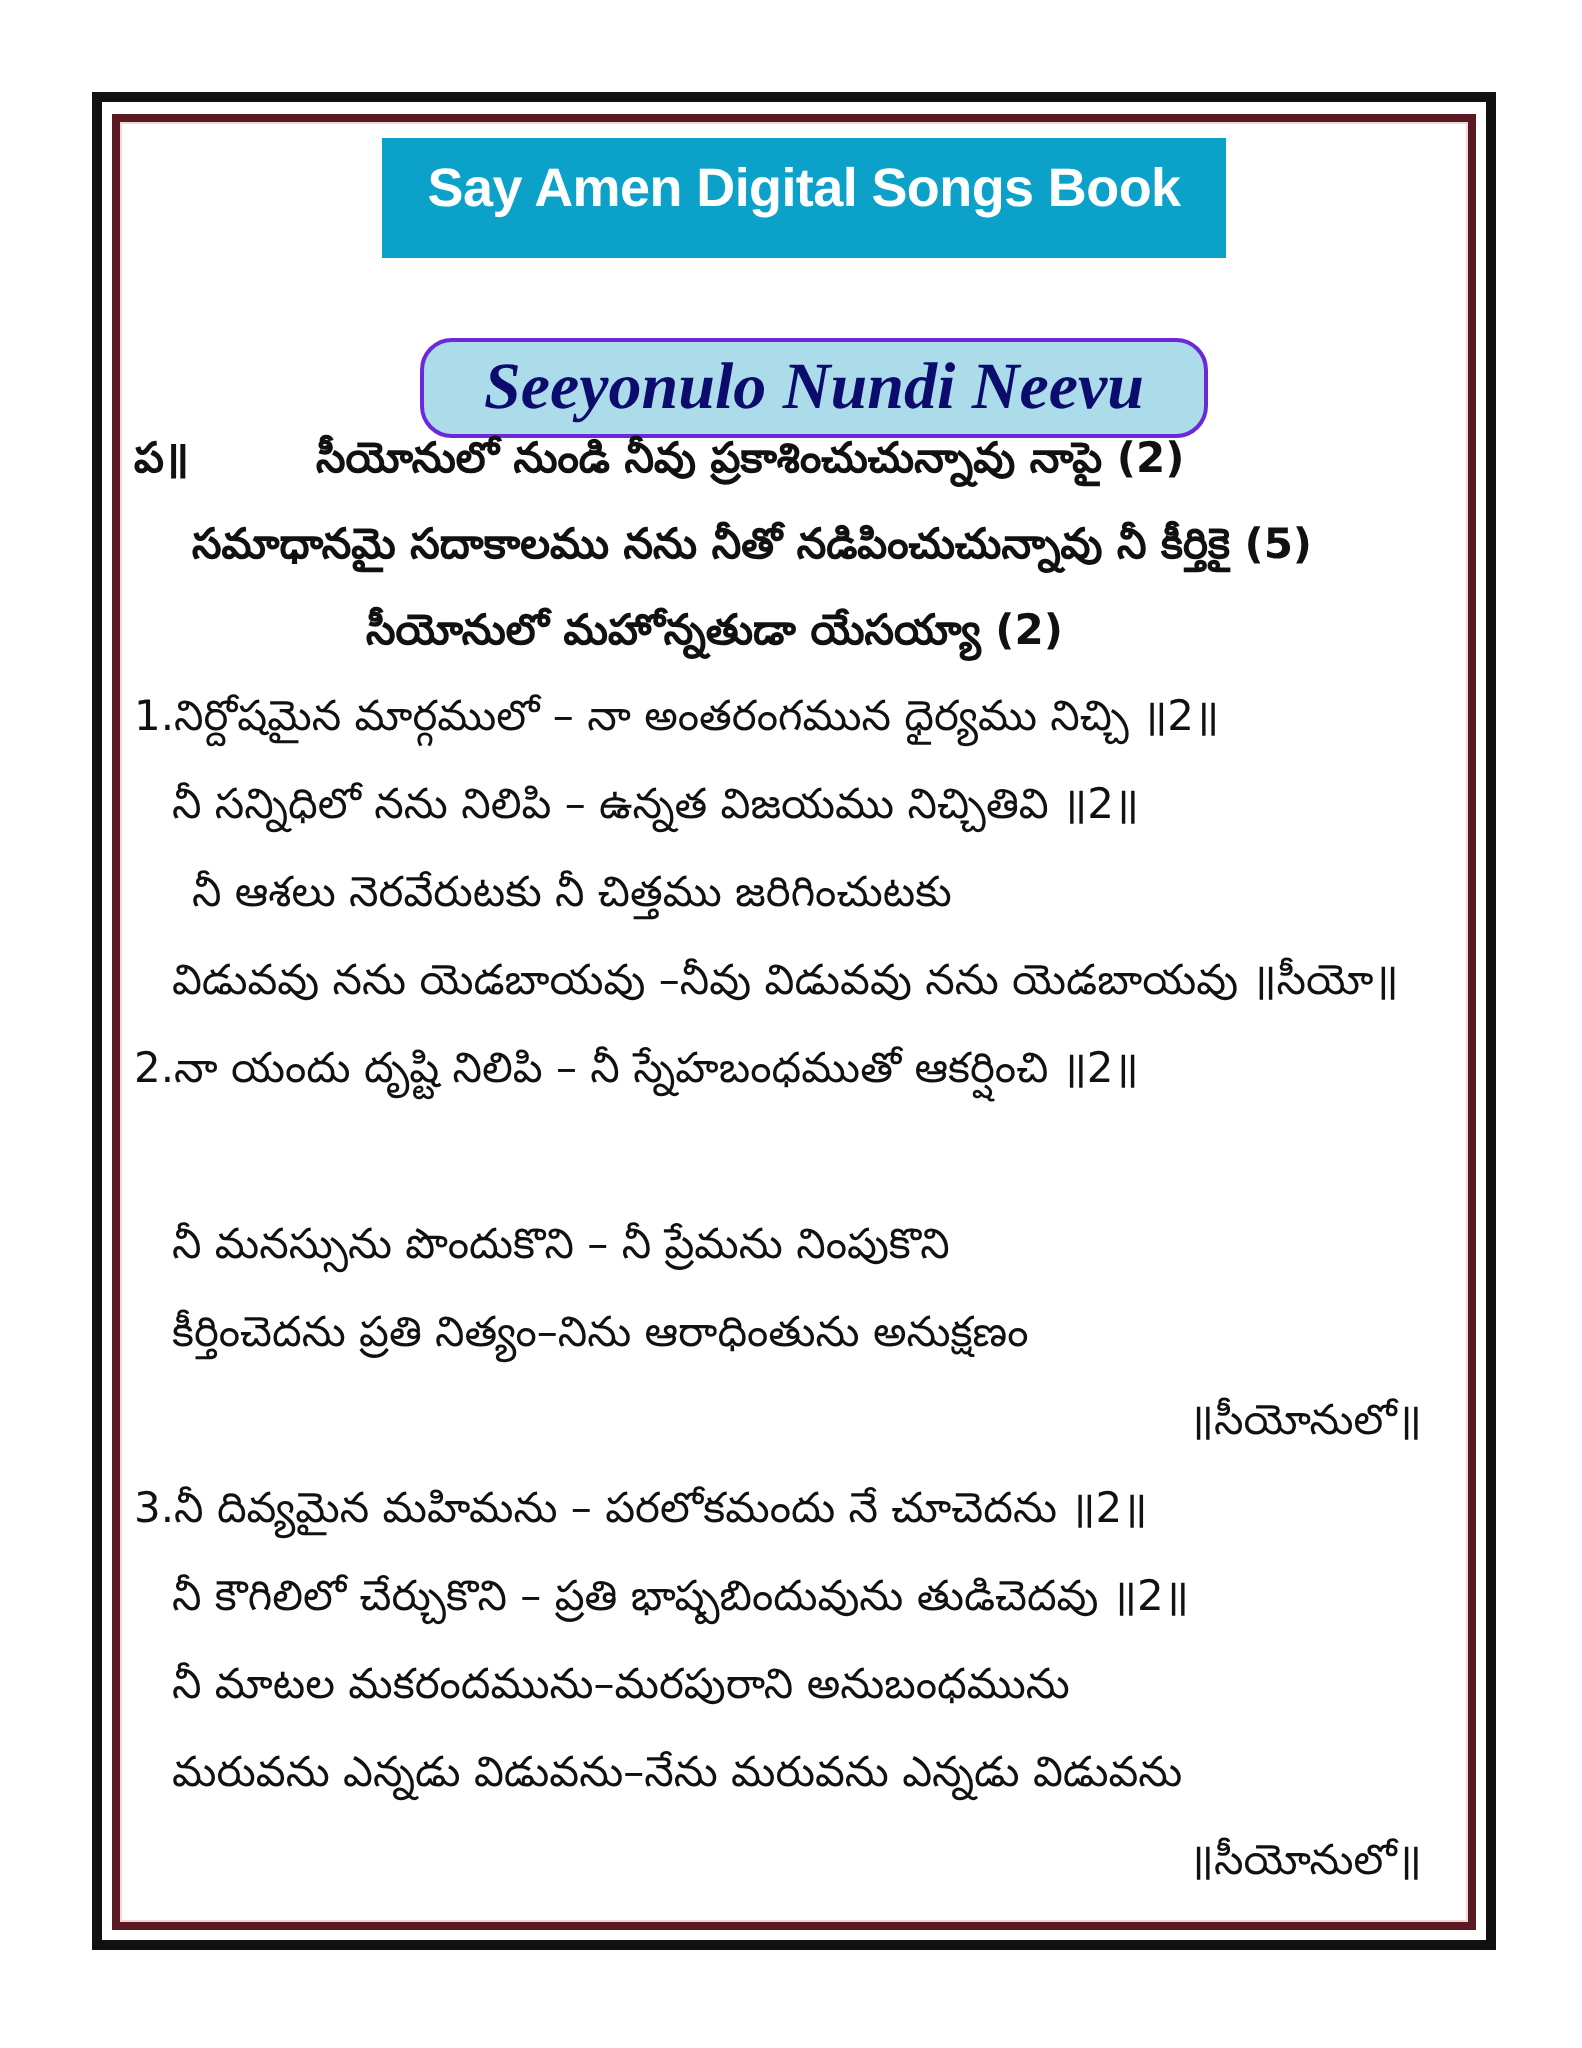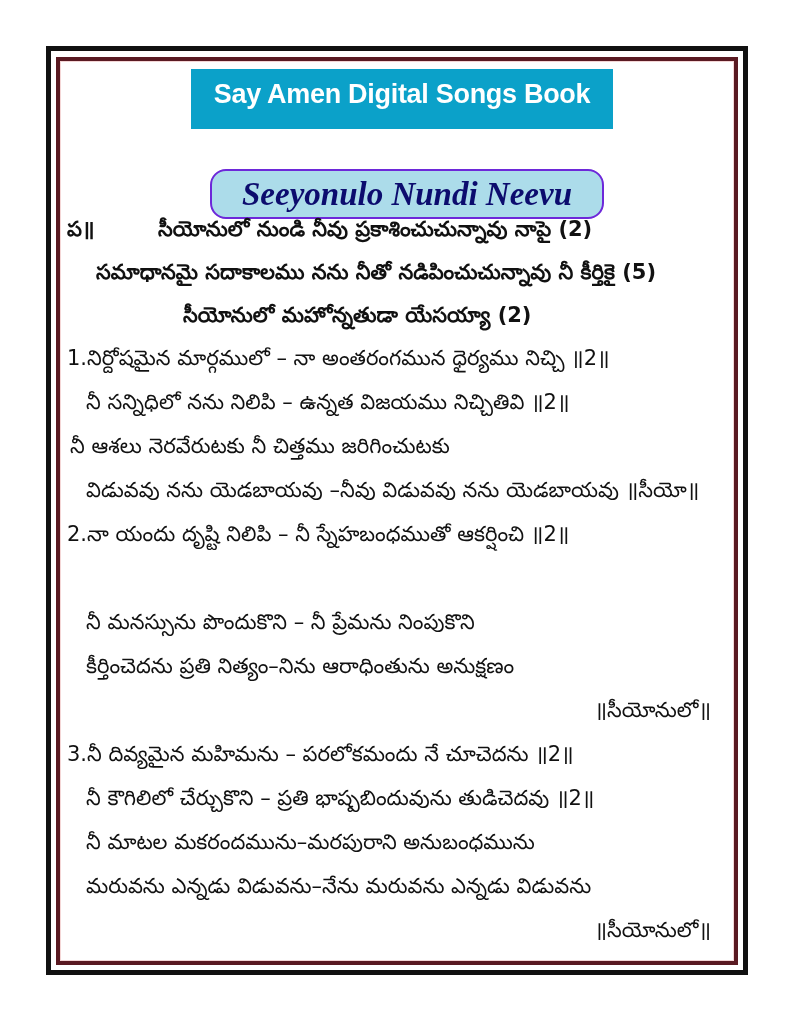--- a/index.html
+++ b/index.html
@@ -24,21 +24,21 @@
 
 <div class="lines">
 
   <div class="ln bold" style="left:67px; top:215px;">ప॥</div>
   <div class="ln bold" style="left:158px; top:215px;">సీయోనులో నుండి నీవు ప్రకాశించుచున్నావు నాపై (2)</div>
   <div class="ln bold" style="left:96px; top:258px;">సమాధానమై సదాకాలము నను నీతో నడిపించుచున్నావు నీ కీర్తికై  (5)</div>
   <div class="ln bold" style="left:183px; top:301px;">సీయోనులో మహోన్నతుడా యేసయ్యా (2)</div>
 
   <div class="ln" style="left:67px; top:344px;">1.నిర్దోషమైన మార్గములో – నా అంతరంగమున ధైర్యము నిచ్చి  ॥2॥</div>
   <div class="ln" style="left:86px; top:388px;">నీ సన్నిధిలో నను నిలిపి – ఉన్నత విజయము నిచ్చితివి  ॥2॥</div>
-  <div class="ln" style="left:70px; top:432px;">నీ ఆశలు నెరవేరుటకు నీ చిత్తము జరిగించుటకు</div>
+  <div class="ln" style="left:96px; top:432px;">నీ ఆశలు నెరవేరుటకు నీ చిత్తము జరిగించుటకు</div>
   <div class="ln" style="left:86px; top:476px;">విడువవు నను యెడబాయవు –నీవు విడువవు నను యెడబాయవు ॥సీయో॥</div>
 
   <div class="ln" style="left:67px; top:520px;">2.నా యందు దృష్టి నిలిపి – నీ స్నేహబంధముతో ఆకర్షించి  ॥2॥</div>
   <div class="ln" style="left:86px; top:652px;">కీర్తించెదను ప్రతి నిత్యం–నిను ఆరాధింతును అనుక్షణం</div>
   <div class="ln" style="left:86px; top:608px;">నీ మనస్సును పొందుకొని – నీ ప్రేమను నింపుకొని</div>
   <div class="ln right" style="right:80px; top:696px;">॥సీయోనులో॥</div>
 
   <div class="ln" style="left:67px; top:740px;">3.నీ దివ్యమైన మహిమను – పరలోకమందు నే చూచెదను  ॥2॥</div>
   <div class="ln" style="left:86px; top:784px;text-align:center;">నీ కౌగిలిలో చేర్చుకొని – ప్రతి భాష్పబిందువును తుడిచెదవు  ॥2॥</div>
   <div class="ln" style="left:86px; top:828px;">నీ మాటల మకరందమును–మరపురాని అనుబంధమును</div>

